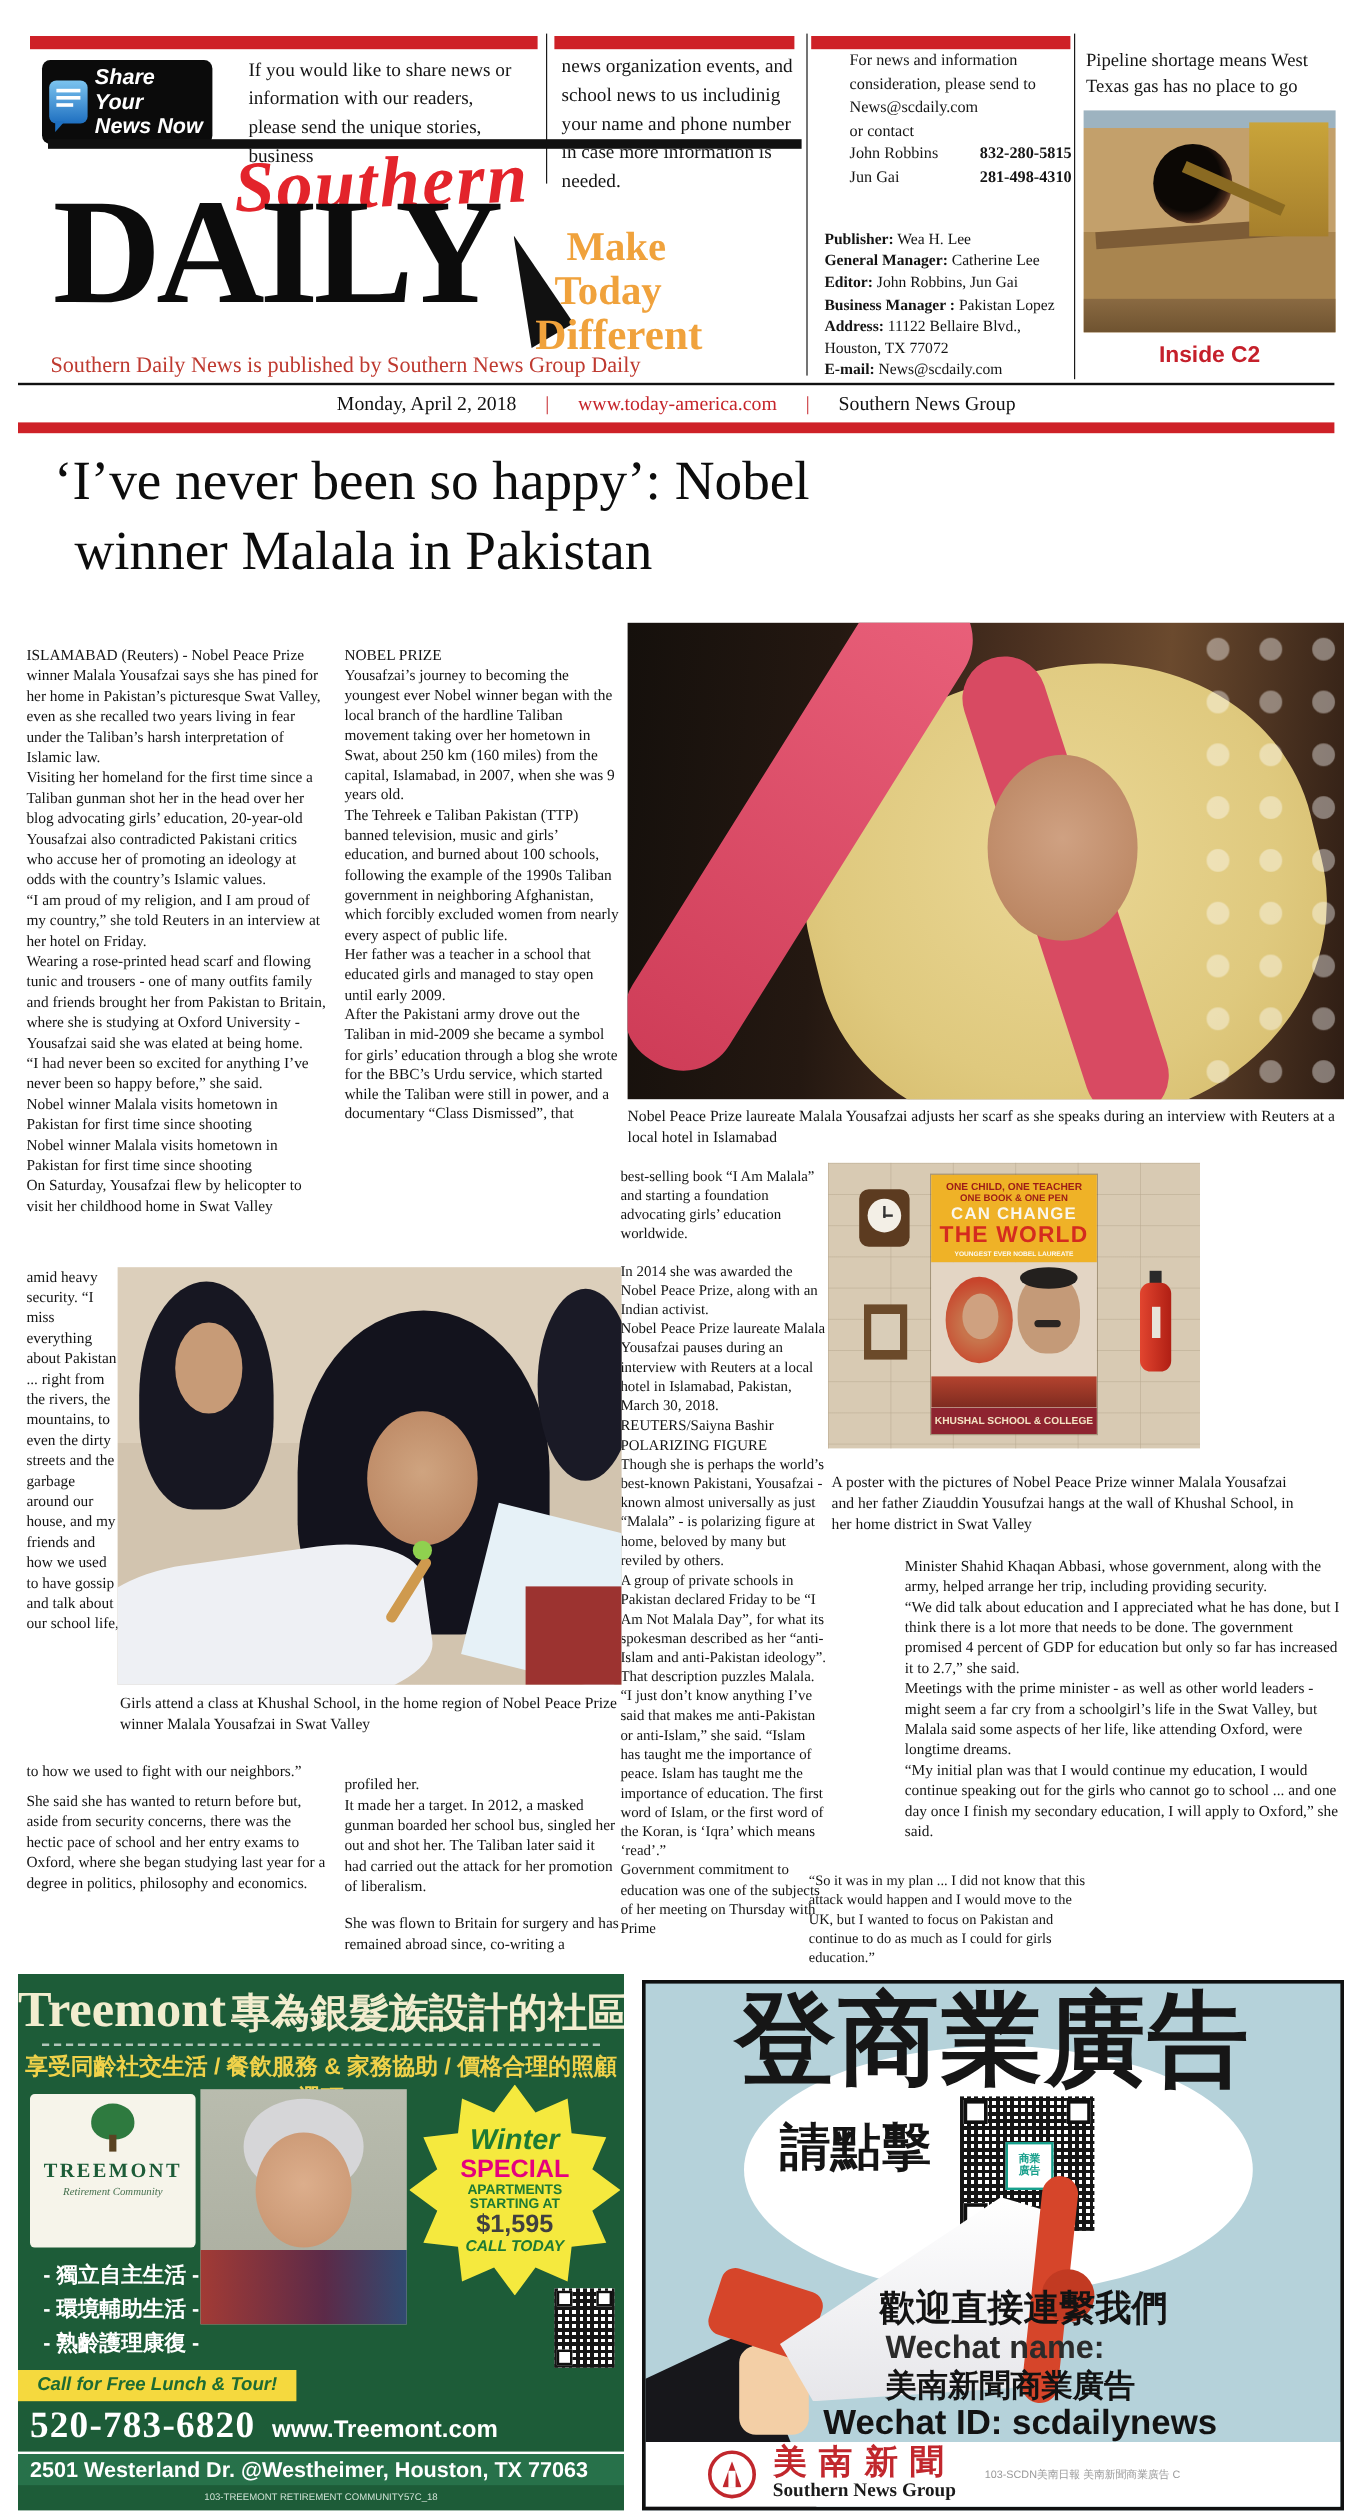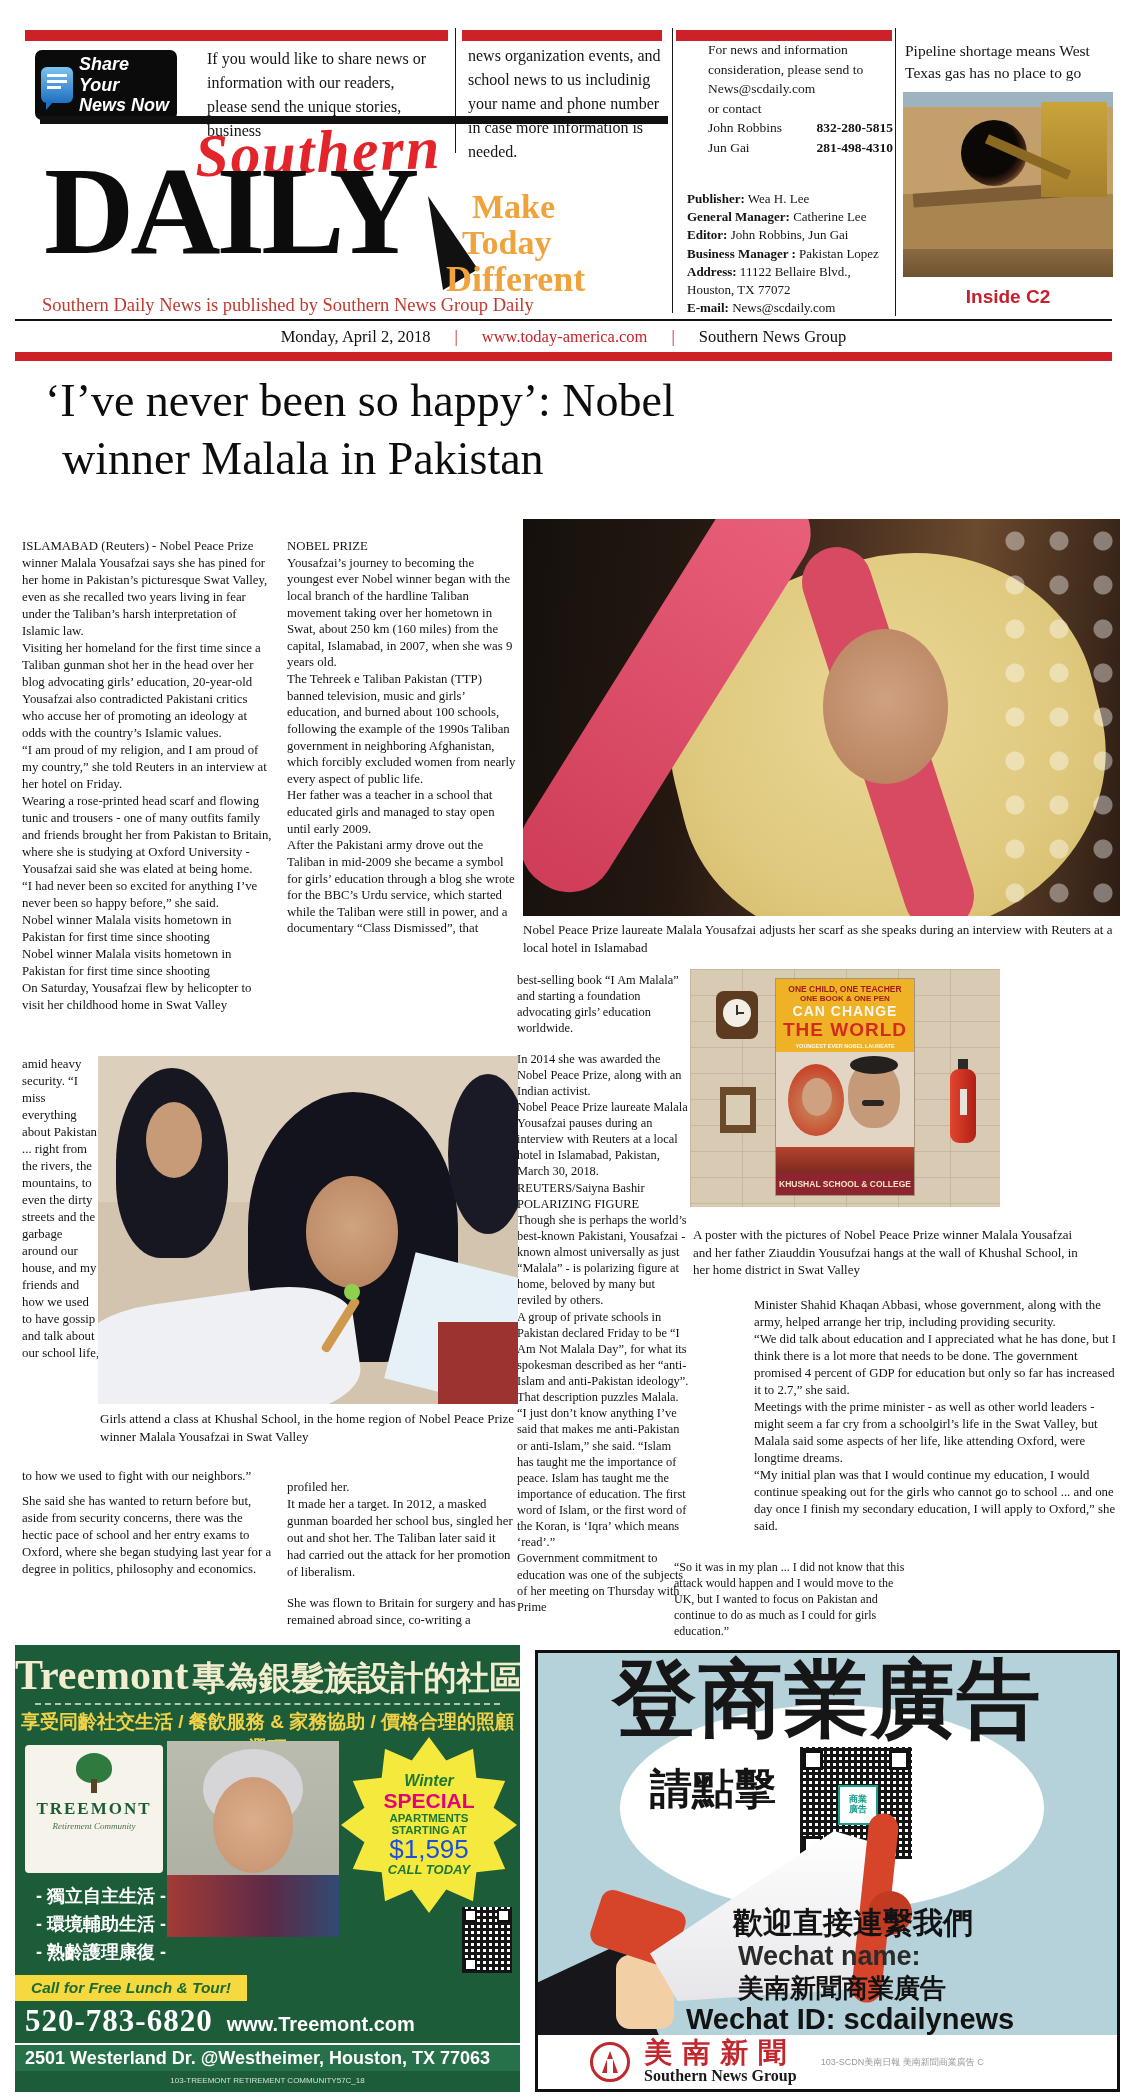--- a/index.html
+++ b/index.html
@@ -235,25 +235,25 @@
       <div style="font-size:9px;font-style:italic;color:#46704f;margin-top:2px;">Retirement Community</div>
     </div>
 
     <div class="photo" style="position:absolute;left:152px;top:96px;width:172px;height:196px;background:linear-gradient(180deg,#b9bcae,#a9ac9e);">
       <div style="position:absolute;left:36px;top:8px;width:100px;height:80px;border-radius:50%;background:#d6d6d8;"></div>
       <div style="position:absolute;left:46px;top:36px;width:80px;height:96px;border-radius:50%;background:radial-gradient(circle at 50% 45%,#dcae8c,#c99672 85%);"></div>
       <div style="position:absolute;left:0;bottom:0;width:100%;height:62px;background:linear-gradient(90deg,#a23b35,#5c2a48 60%,#314b72);"></div>
     </div>
 
     <div class="star24 sans" style="position:absolute;left:326px;top:92px;width:176px;height:176px;background:#f5e93e;display:flex;flex-direction:column;align-items:center;justify-content:center;text-align:center;line-height:1.05;">
-      <div style="font-style:italic;font-weight:bold;font-size:16px;color:#1d7a34;">Winter</div>
+      <div style="font-style:italic;font-weight:bold;font-size:24px;color:#1d7a34;">Winter</div>
       <div style="font-weight:bold;font-size:21px;color:#e5007e;">SPECIAL</div>
       <div style="font-weight:bold;font-size:11.5px;color:#1d7a34;">APARTMENTS</div>
       <div style="font-weight:bold;font-size:11.5px;color:#1d7a34;">STARTING AT</div>
-      <div style="font-weight:normal;font-size:26px;color:#1d4ed8;">$1,595</div>
+      <div style="font-weight:bold;font-size:21px;color:#404040;">$1,595</div>
       <div style="font-style:italic;font-weight:bold;font-size:13px;color:#1d7a34;">CALL TODAY</div>
     </div>
 
     <div class="sans" style="position:absolute;left:6px;top:238px;width:160px;text-align:center;color:#fff;font-weight:bold;font-size:18px;line-height:1.55;">
       <div>- 獨立自主生活 -</div>
       <div>- 環境輔助生活 -</div>
       <div>- 熟齡護理康復 -</div>
     </div>
 
     <div class="qr" style="position:absolute;left:447px;top:262px;width:50px;height:66px;">

